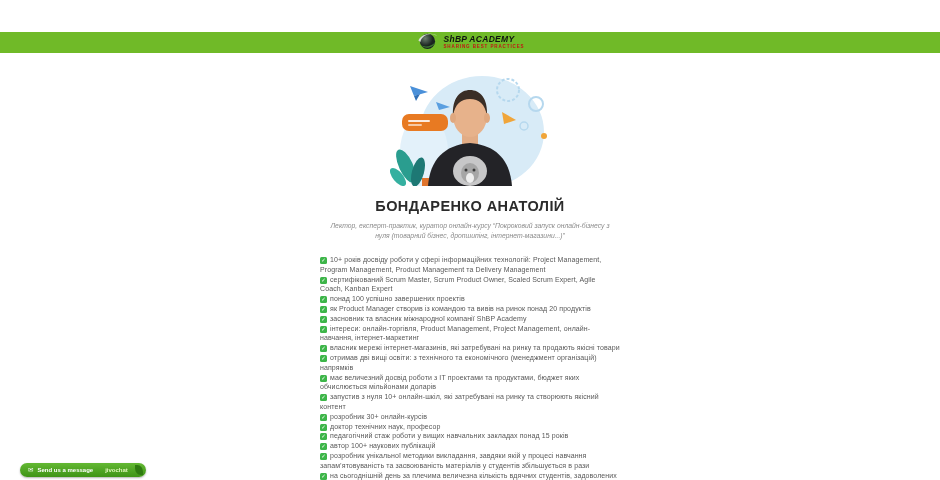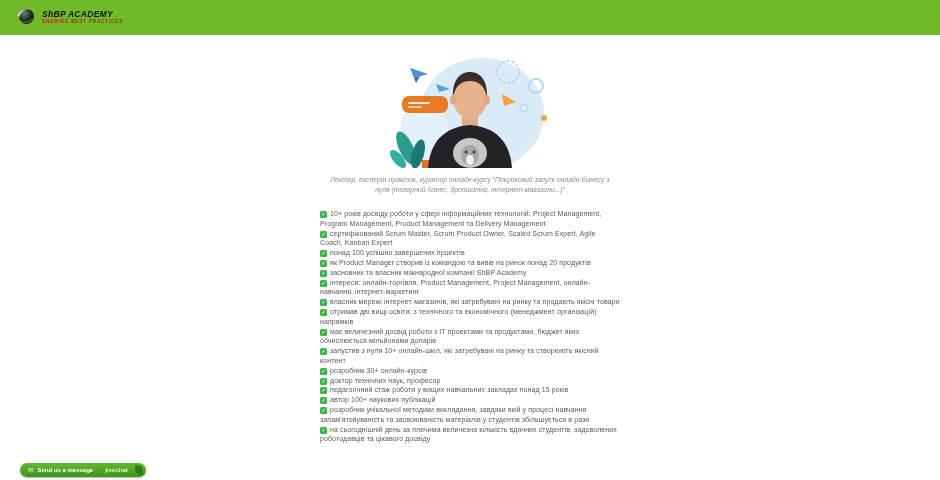--- a/index.html
+++ b/index.html
@@ -6,23 +6,24 @@
   html,body { margin:0; padding:0; }
   body {
     width:940px; height:480px; overflow:hidden;
     background:#ffffff;
     font-family:"Liberation Sans", sans-serif;
   }
   .window { position:relative; width:940px; height:480px; overflow:hidden; }
 
   
   .topbar {
-    height:35px; background:#70ba28;
-    display:flex; align-items:center; justify-content:flex-start;
+    height:21px; background:#70ba28;
+    display:flex; align-items:center; justify-content:center;
     padding:0 14px 0 16px;
+    margin-top:32px;
   }
   .logo { display:flex; align-items:center; gap:5px; cursor:pointer; }
   .logo-text { display:flex; flex-direction:column; line-height:1; }
   .logo-title {
     font-size:8.5px; font-weight:800; font-style:italic;
     color:#101510; letter-spacing:.3px;
   }
   .logo-tagline {
     font-size:4.5px; font-weight:700; color:#c41414;
     letter-spacing:.9px; margin-top:1.5px;
@@ -141,20 +142,21 @@
         <ellipse cx="103" cy="44" rx="3" ry="5" fill="#e0a87f"></ellipse>
 
         <ellipse cx="86" cy="97" rx="17" ry="15" fill="#d6d6d6" opacity=".92"></ellipse>
         <ellipse cx="86" cy="99" rx="9" ry="10" fill="#9d9d9d" opacity=".8"></ellipse>
         <ellipse cx="86" cy="104" rx="4" ry="5" fill="#efefef"></ellipse>
         <circle cx="82" cy="96" r="1.5" fill="#3a3a3a"></circle>
         <circle cx="90" cy="96" r="1.5" fill="#3a3a3a"></circle>
       </svg>
     </div>
 
+    <h1 class="name">БОНДАРЕНКО АНАТОЛІЙ</h1>
 
     <div class="subtitle">Лектор, експерт-практик, куратор онлайн-курсу “Покроковий запуск онлайн-бізнесу з нуля (товарний бізнес, дропшипінг, інтернет-магазини...)”</div>
 
     <div class="bio">
       <p><span class="check">✓</span><span>10+ років досвіду роботи у сфері інформаційних технологій: Project Management, Program Management, Product Management та Delivery Management</span></p>
       <p><span class="check">✓</span><span>сертифікований Scrum Master, Scrum Product Owner, Scaled Scrum Expert, Agile Coach, Kanban Expert</span></p>
       <p><span class="check">✓</span><span>понад 100 успішно завершених проектів</span></p>
       <p><span class="check">✓</span><span>як Product Manager створив із командою та вивів на ринок понад 20 продуктів</span></p>
       <p><span class="check">✓</span><span>засновник та власник міжнародної компанії ShBP Academy</span></p>
       <p><span class="check">✓</span><span>інтереси: онлайн-торгівля, Product Management, Project Management, онлайн-навчання, інтернет-маркетинг</span></p>

